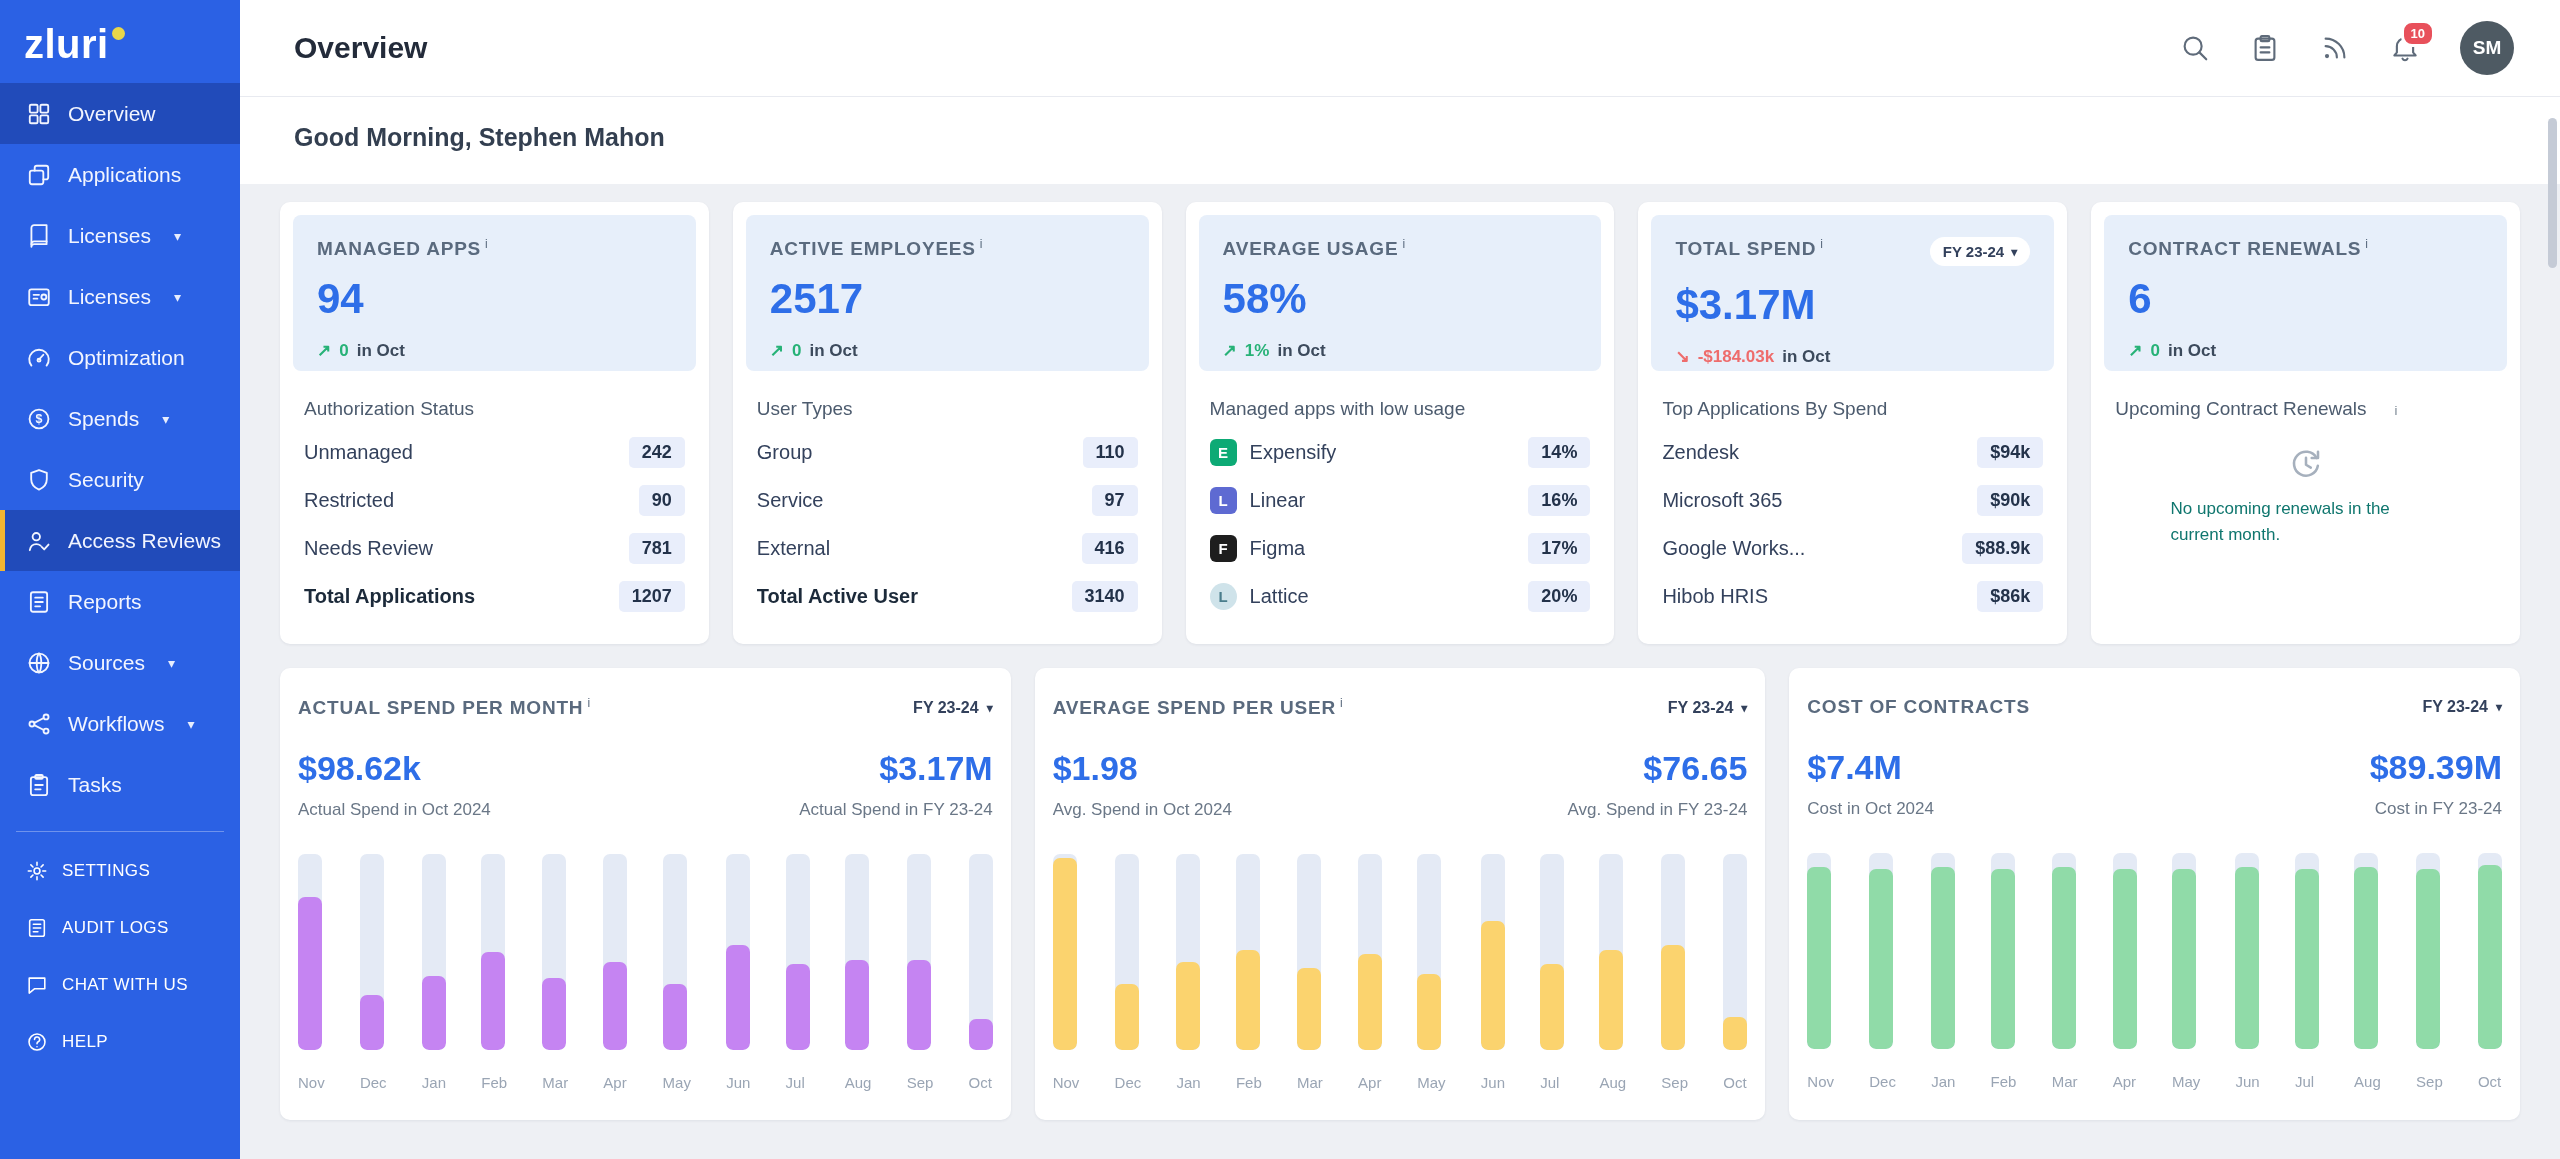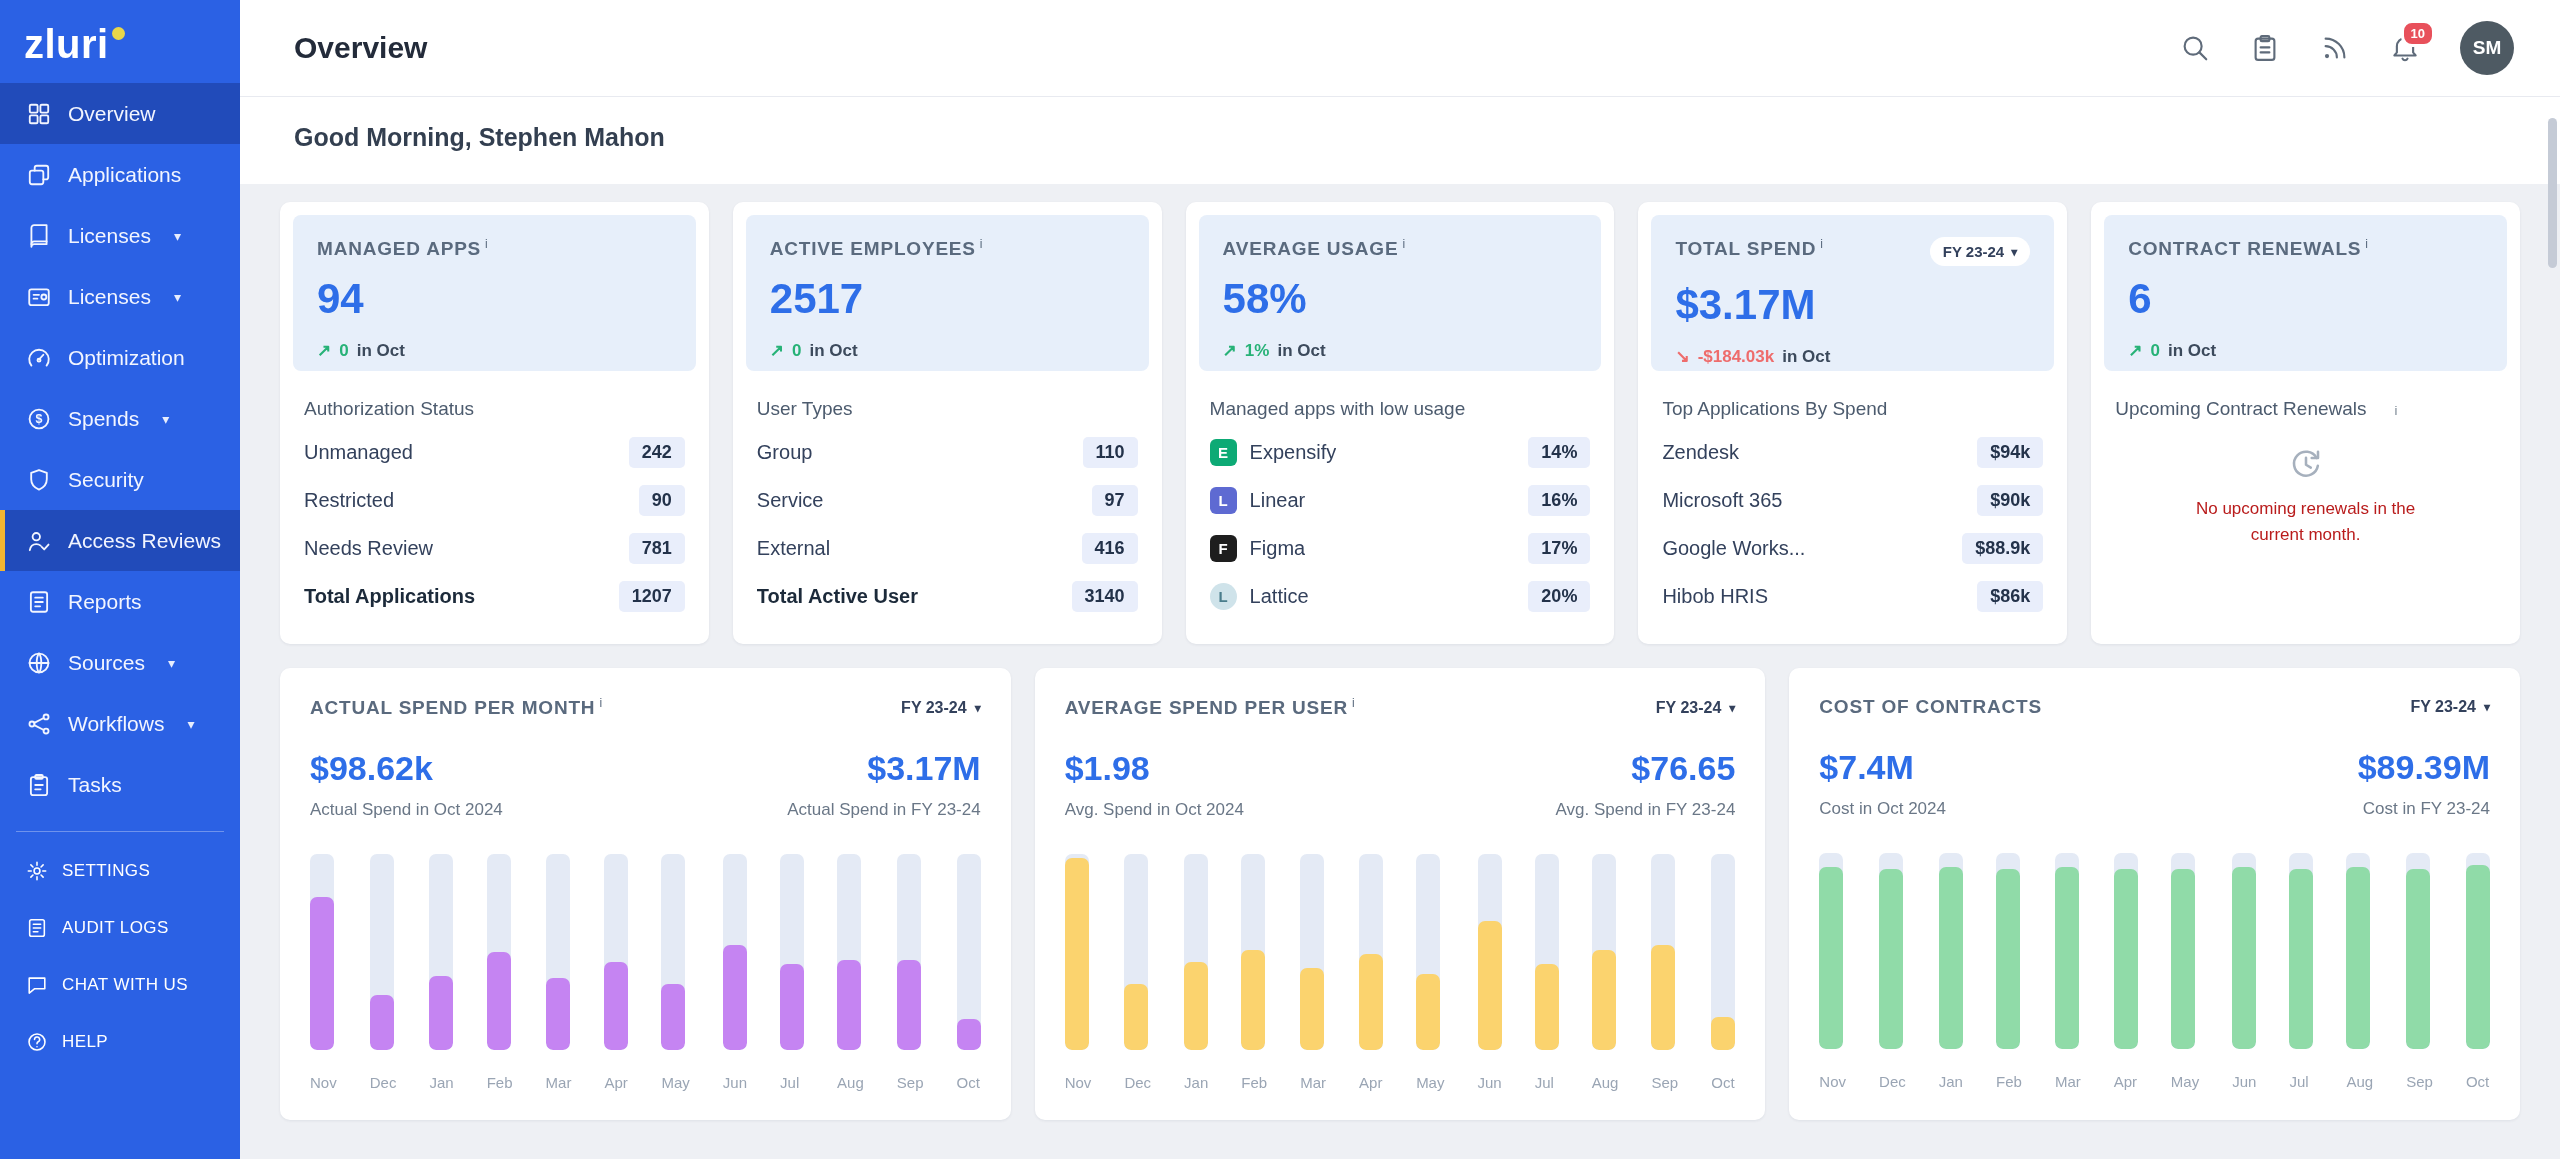--- a/index.html
+++ b/index.html
@@ -53,27 +53,27 @@
   .section-label{font-size:19px;color:#4c5b6e;margin:12px 0 8px;}
   .stat-row{display:flex;justify-content:space-between;align-items:center;min-height:48px;gap:10px;}
   .row-label{font-size:20px;color:#33415c;white-space:nowrap;overflow:hidden;text-overflow:ellipsis;}
   .row-pill{background:#e9eefb;border-radius:5px;padding:5px 13px;font-size:18px;font-weight:bold;color:#23324a;text-align:center;flex:none;}
   .stat-row.total .row-label{font-weight:bold;color:#1c2a3a;}
   .app-left{display:flex;align-items:center;gap:13px;min-width:0;}
   .app-icon{width:27px;height:27px;border-radius:6px;color:#fff;font-size:15px;font-weight:bold;display:flex;align-items:center;justify-content:center;flex:none;}
   .app-icon.circle{border-radius:50%;}
   .renewals-row{display:flex;align-items:baseline;gap:28px;font-size:19px;color:#4c5b6e;margin:12px 0 18px;}
   .mini-info{font-size:13px;color:#7b8794;cursor:pointer;}
-  .empty-state{display:flex;flex-direction:column;align-items:center;gap:14px;padding:8px 20px;color:#b91c1c;text-align:center;}
+  .empty-state{display:flex;flex-direction:column;align-items:center;gap:14px;padding:8px 20px;color:#0f766e;}
   .empty-state svg{width:36px;height:36px;fill:none;stroke:#a6b0bd;stroke-width:1.7;stroke-linecap:round;stroke-linejoin:round;}
   .empty-text{font-size:17px;line-height:1.5;max-width:270px;}
 
   
   .chart-grid{display:flex;gap:24px;}
-  .chart-card{flex:1;padding:28px 30px 24px;display:flex;flex-direction:column;min-height:452px;box-sizing:border-box;min-width:0;}
+  .chart-card{flex:1;padding:28px 18px 24px;display:flex;flex-direction:column;min-height:452px;box-sizing:border-box;min-width:0;}
   .chart-head{display:flex;justify-content:space-between;align-items:center;}
   .fy-select{font-size:16px;font-weight:bold;color:#33415c;display:flex;align-items:center;gap:8px;cursor:pointer;}
   .chart-values{display:flex;justify-content:space-between;margin-top:30px;}
   .cv-value{font-size:34px;font-weight:bold;color:#2e6ee8;}
   .cv-label{margin-top:12px;font-size:17px;color:#6a7787;}
   .cv-right{text-align:right;}
   .bars{margin-top:34px;display:flex;justify-content:space-between;}
   .bar-col{display:flex;flex-direction:column;align-items:flex-start;gap:24px;}
   .bar-track{width:24px;height:196px;background:#e4eaf5;border-radius:7px;position:relative;overflow:hidden;}
   .bar-fill{position:absolute;bottom:0;left:0;right:0;border-radius:7px;}

